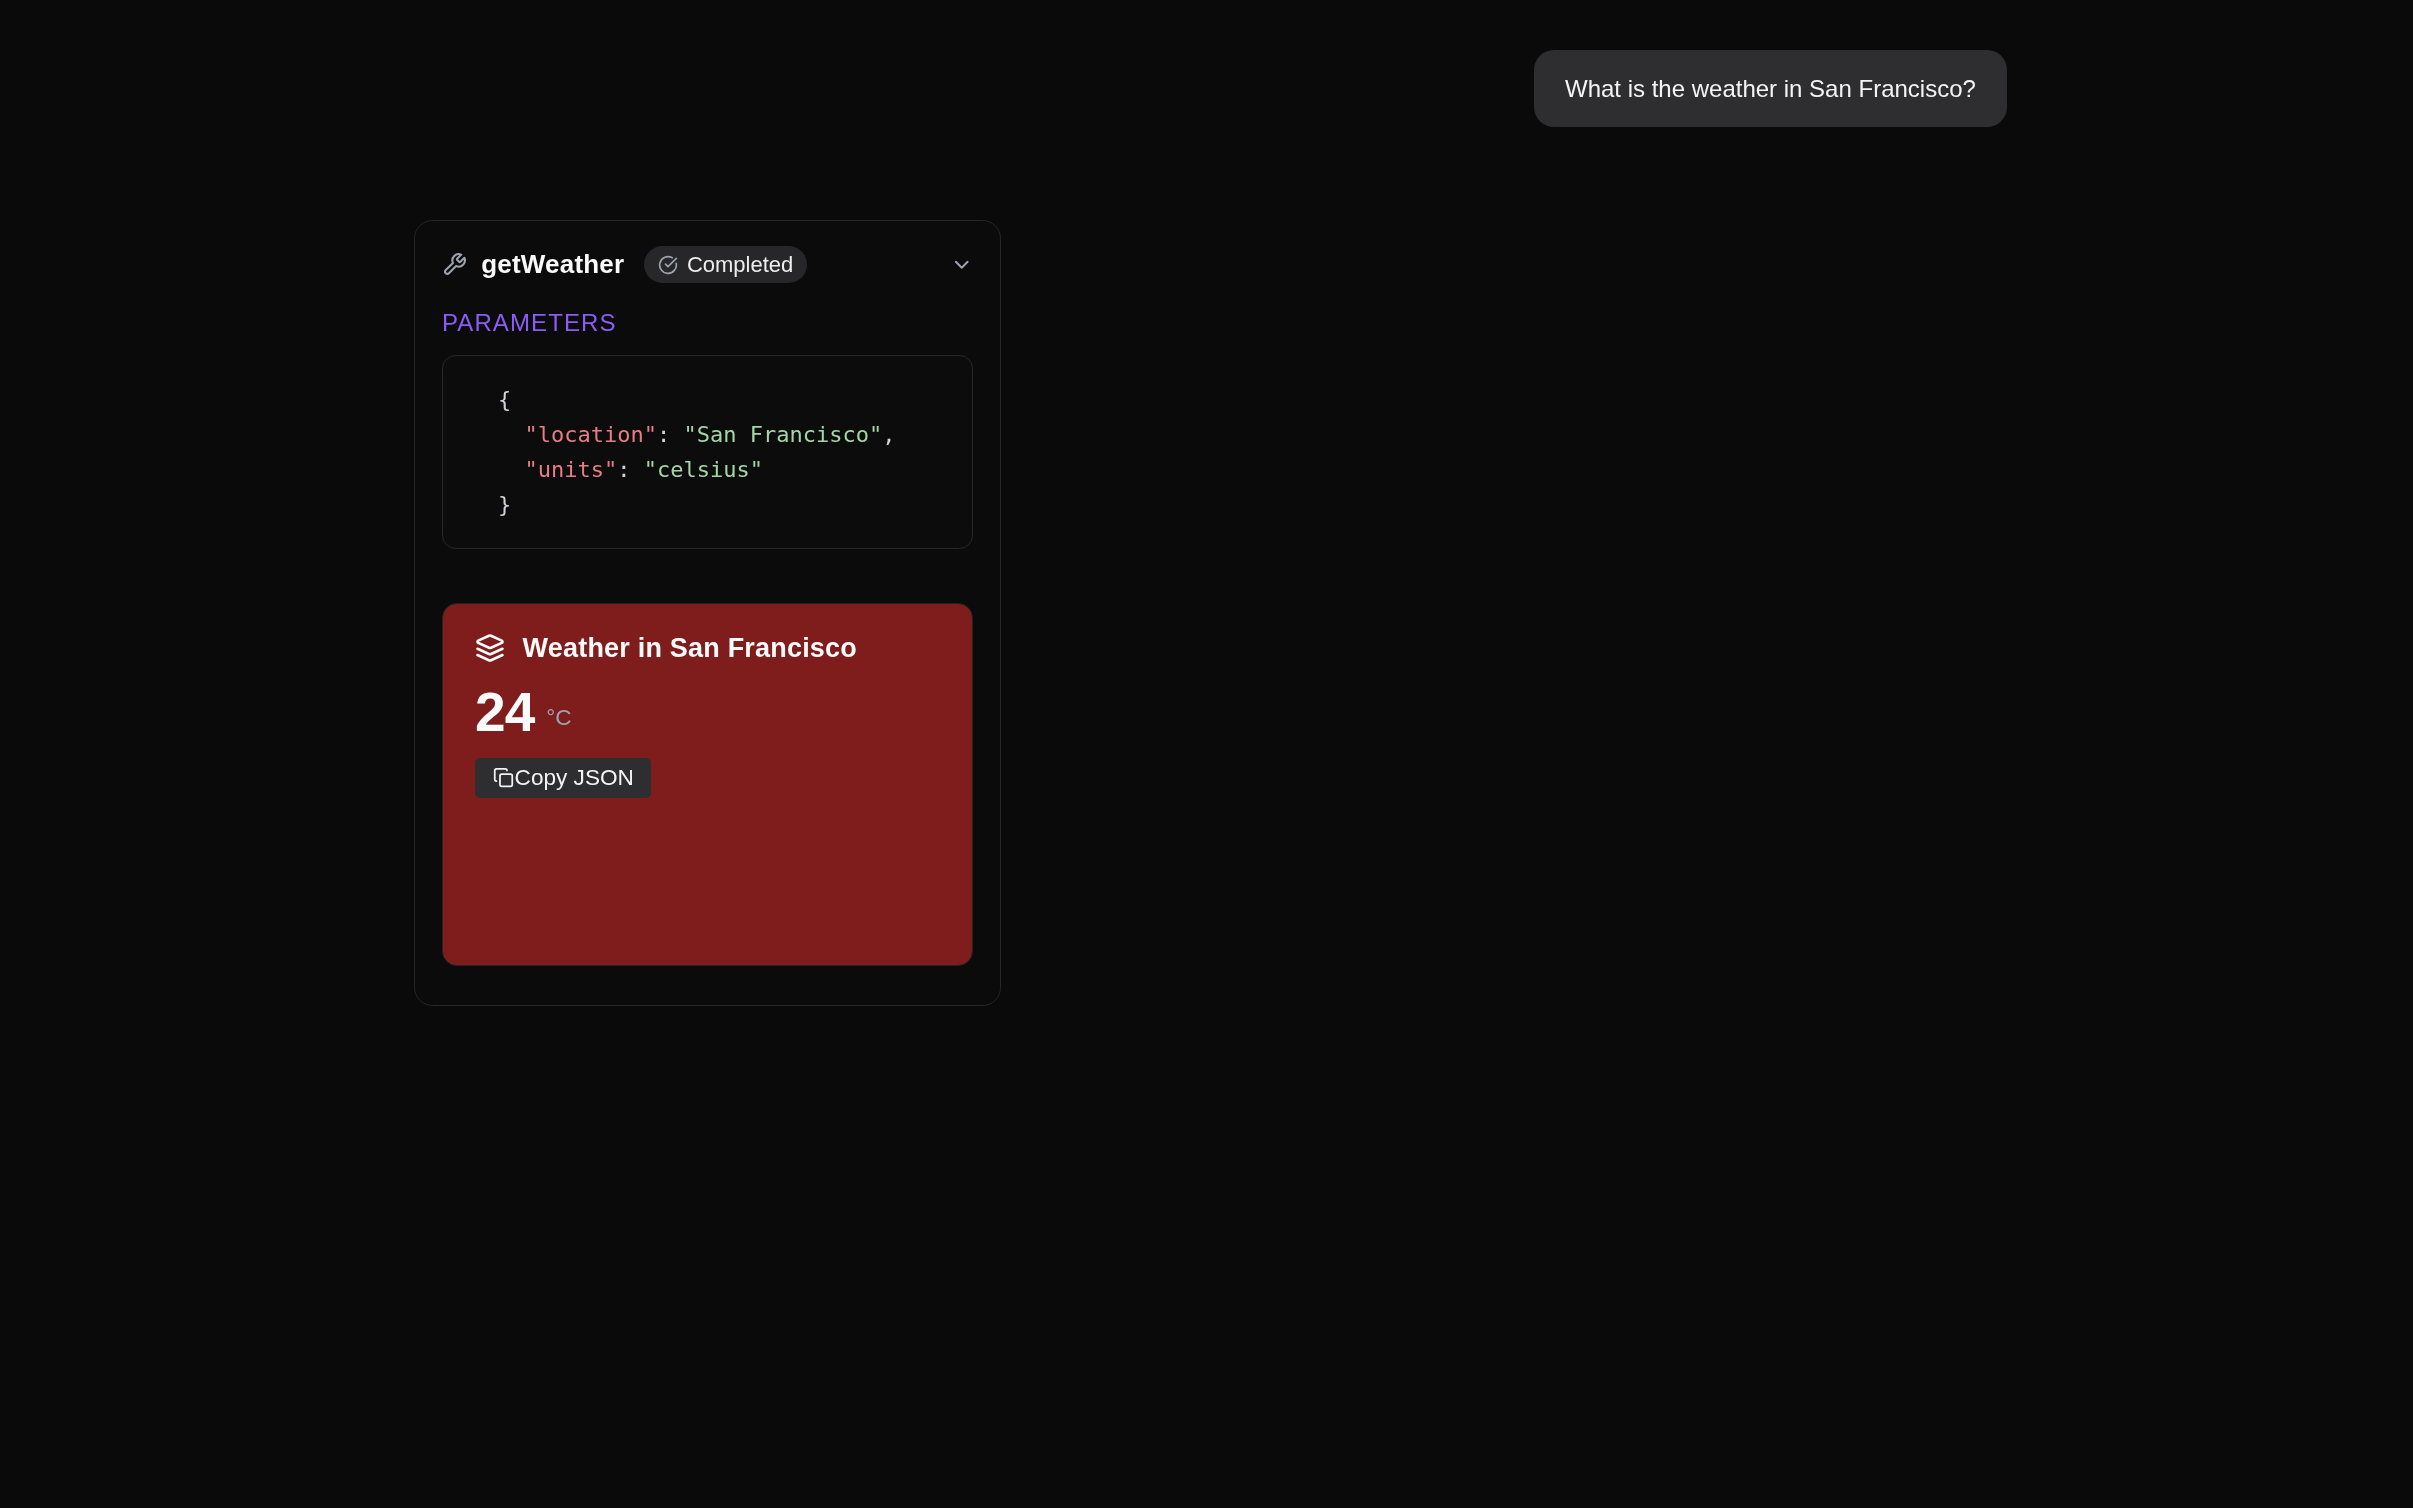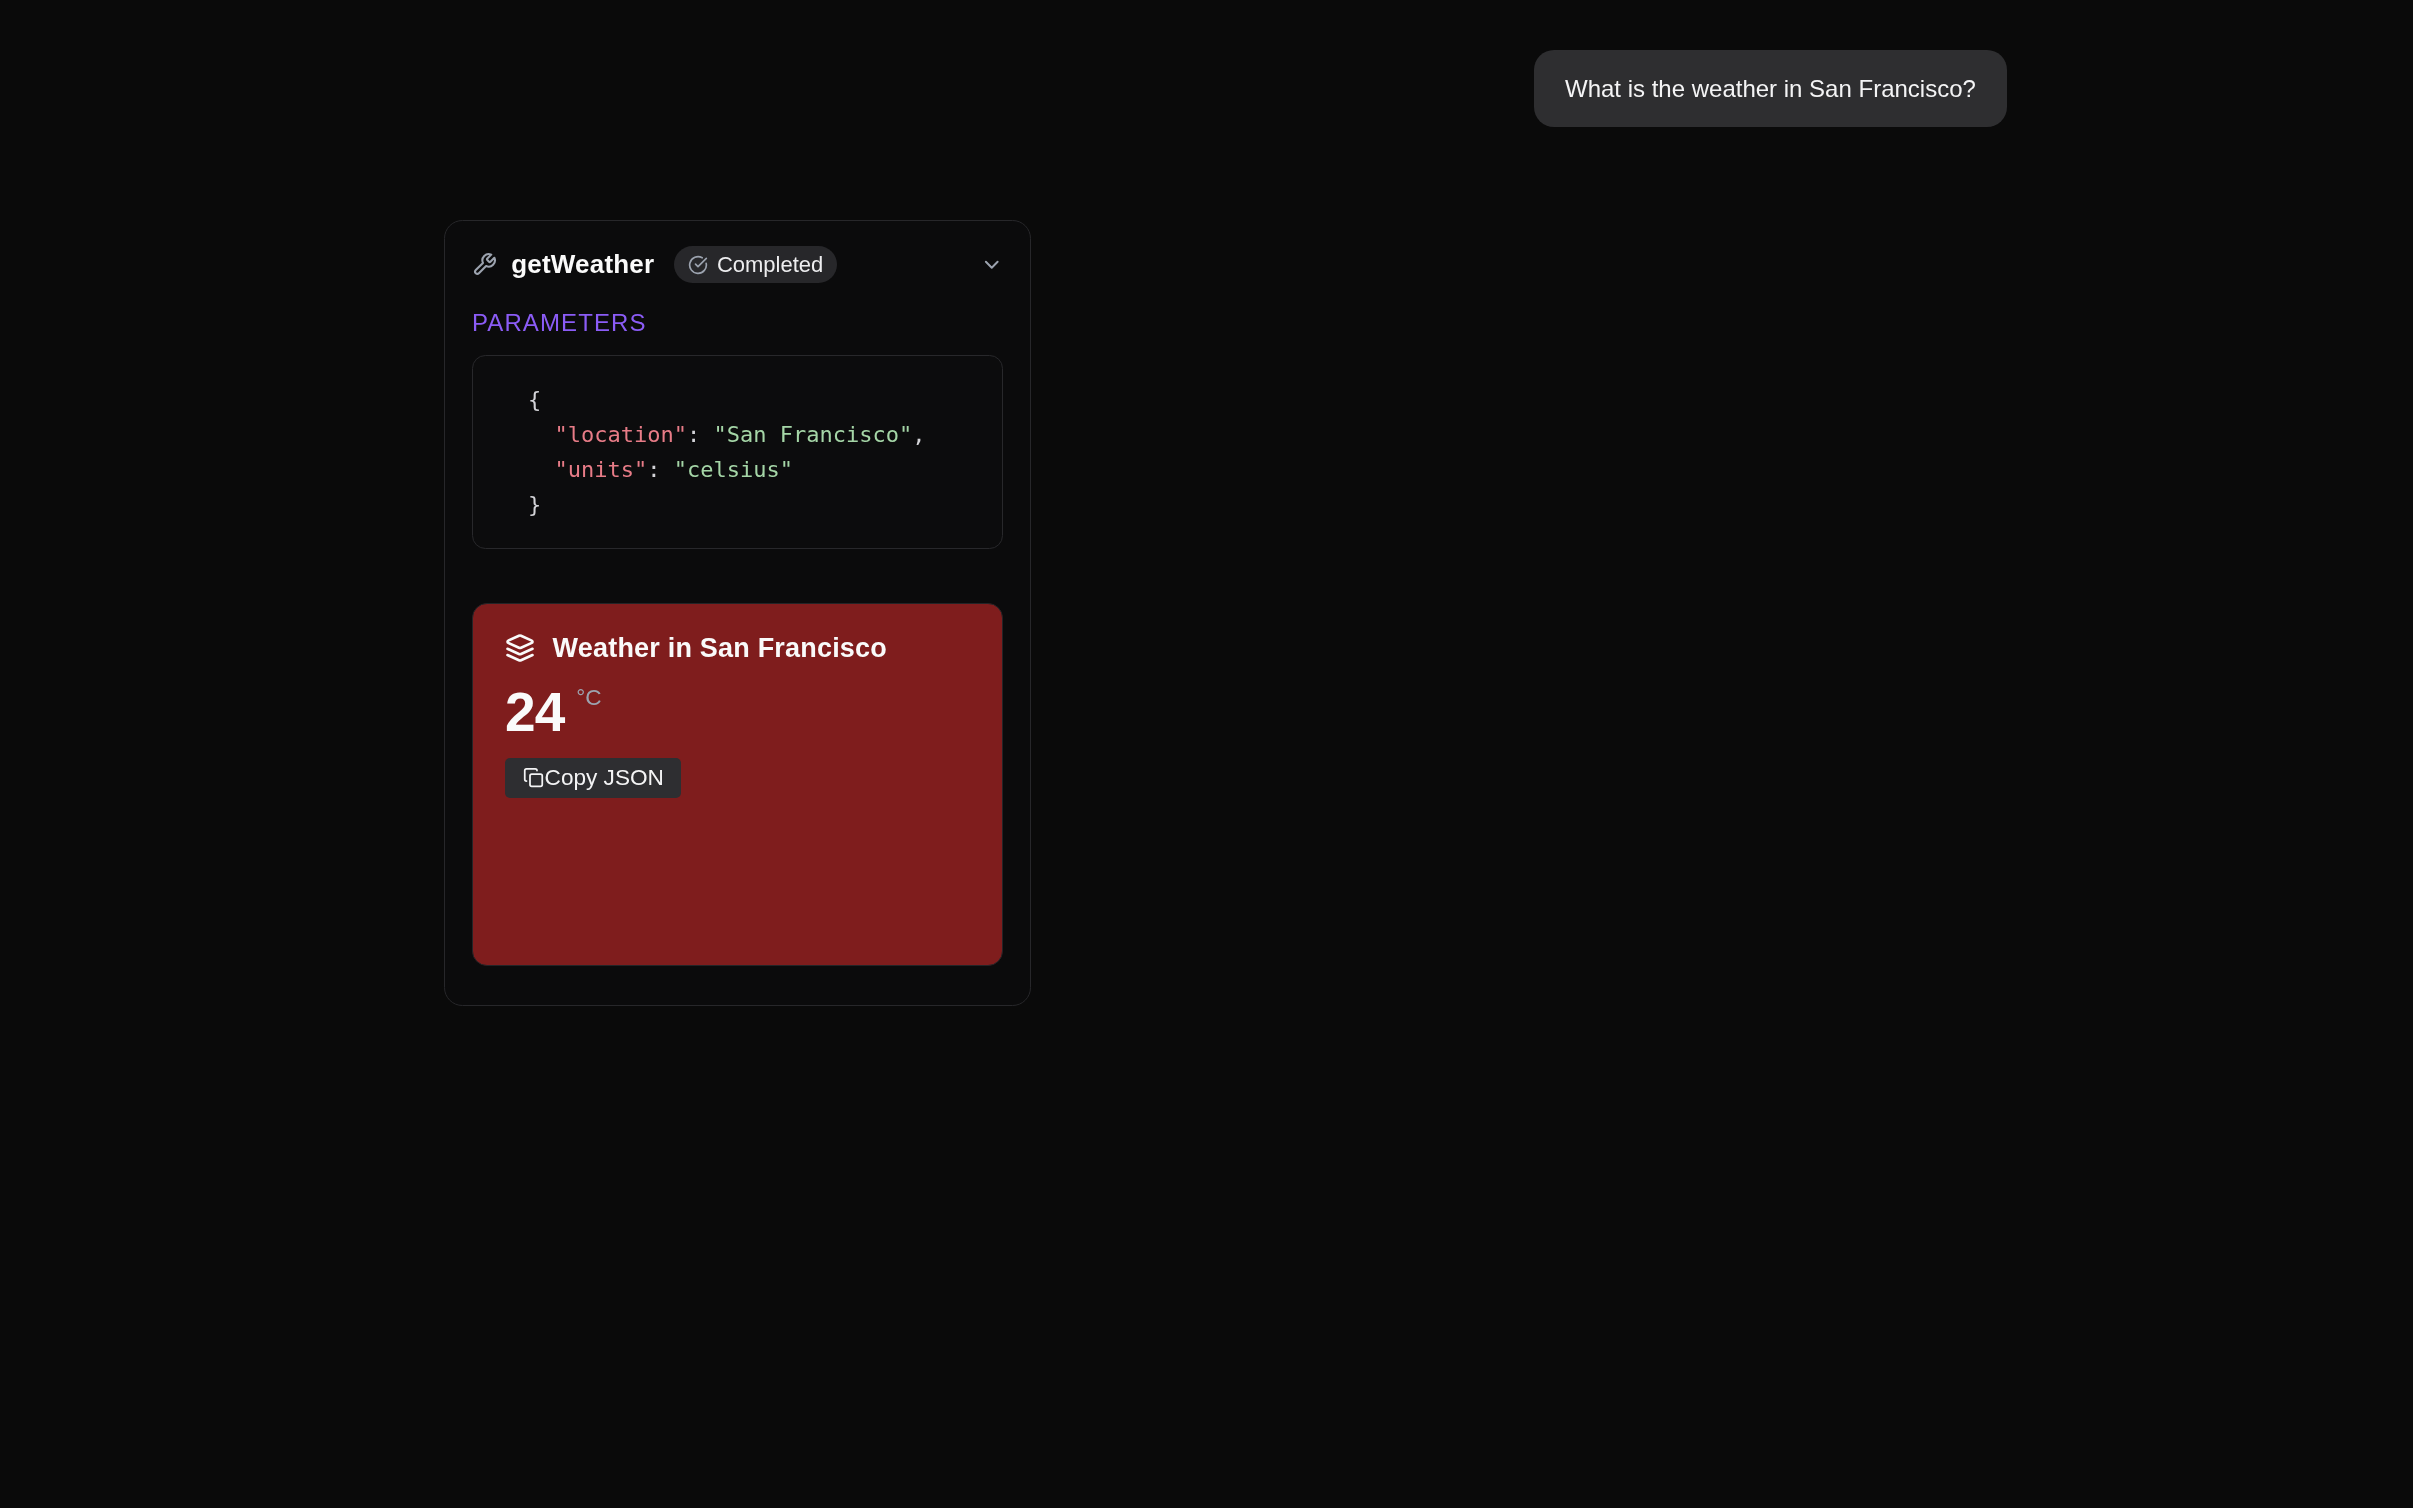--- a/index.html
+++ b/index.html
@@ -23,21 +23,21 @@
     display: inline-flex;
     align-items: center;
     color: #f4f4f5;
     font-size: 24px;
     white-space: nowrap;
   }
 
   
   .tool-card {
     position: absolute;
-    left: 444px;
+    left: 414px;
     top: 220px;
     width: 587px;
     height: 786px;
     background: #0b0b0c;
     border: 0.8px solid #27272a;
     border-radius: 18.4px;
     padding: 25px 27px;
   }
 
   .tool-header {
@@ -111,21 +111,21 @@
   .result-title {
     font-size: 27px;
     font-weight: 700;
     color: #fafafa;
     letter-spacing: 0.2px;
   }
   .temp-row {
     margin-top: 20px;
     height: 55px;
     display: flex;
-    align-items: flex-start;
+    align-items: flex-end;
     gap: 11.7px;
   }
   .temp-value {
     font-size: 55px;
     line-height: 55px;
     font-weight: 700;
     color: #fafafa;
     letter-spacing: -0.8px;
   }
   .temp-unit {

